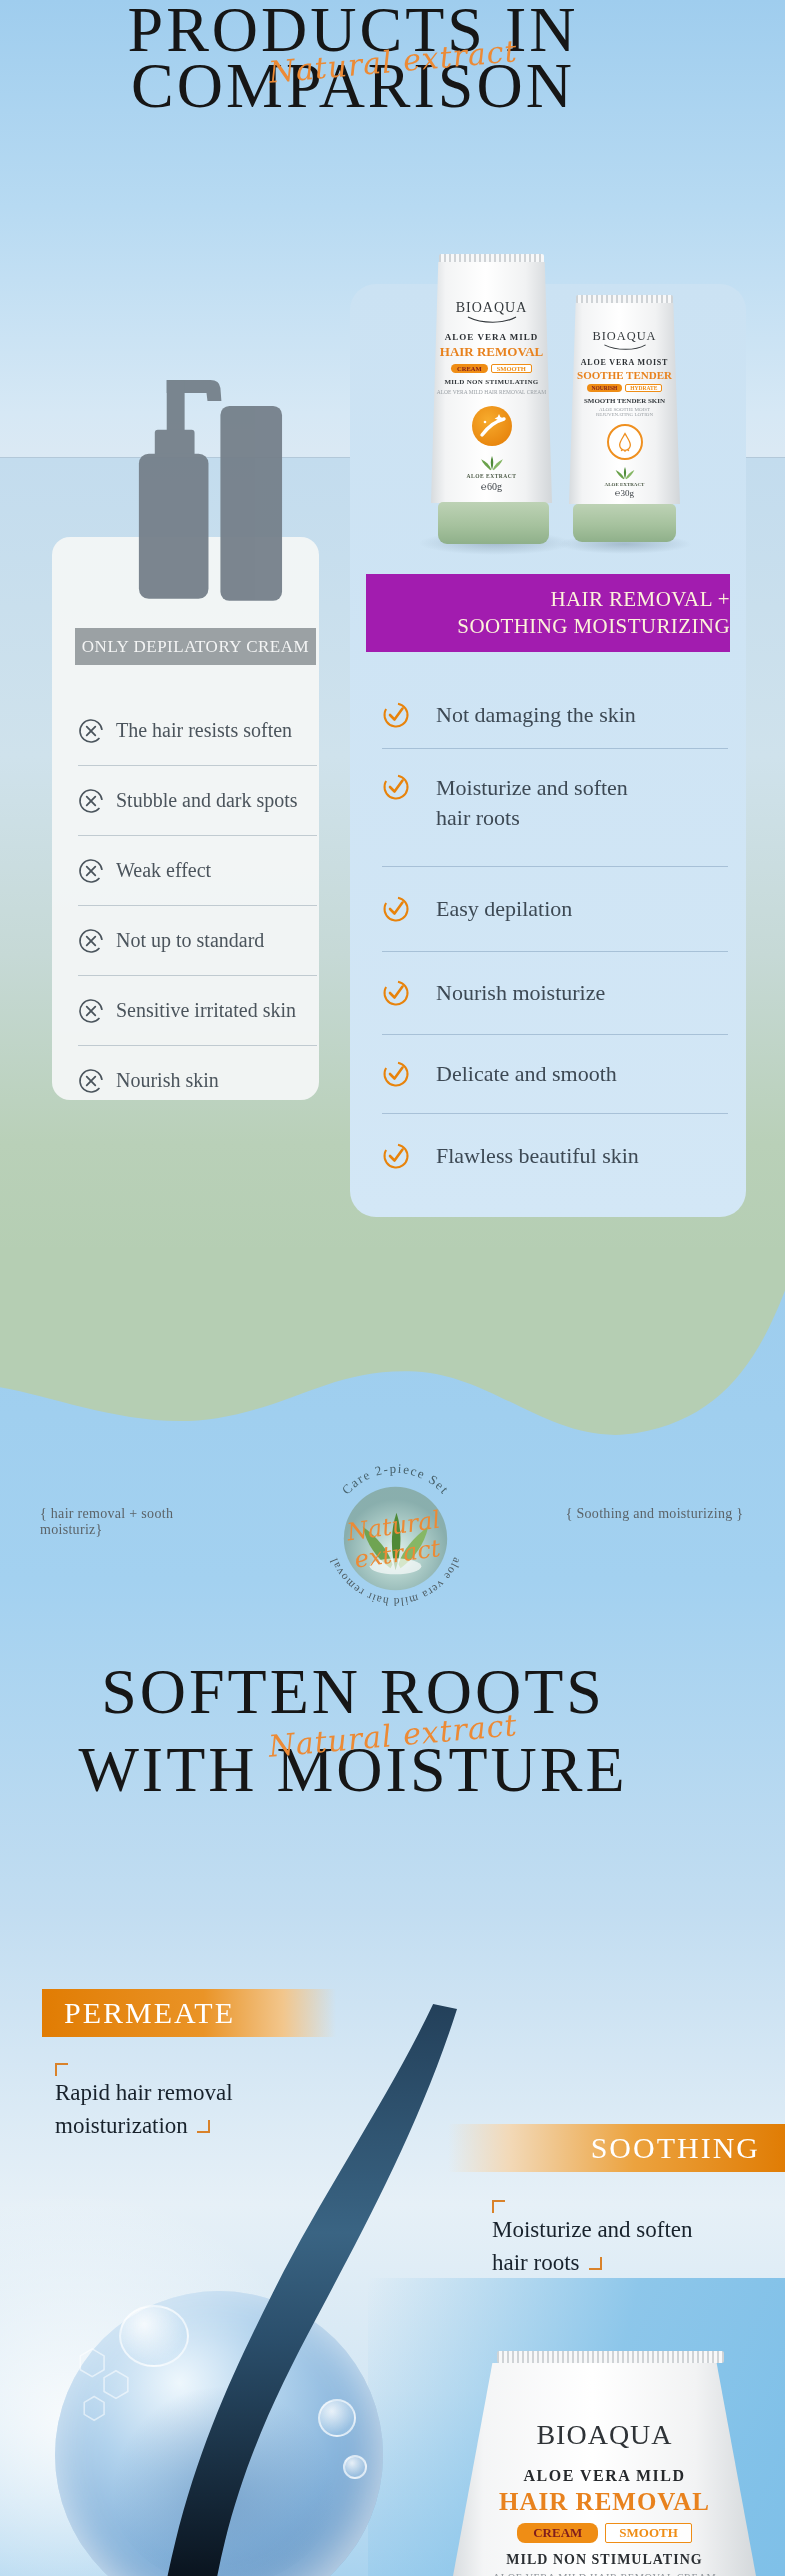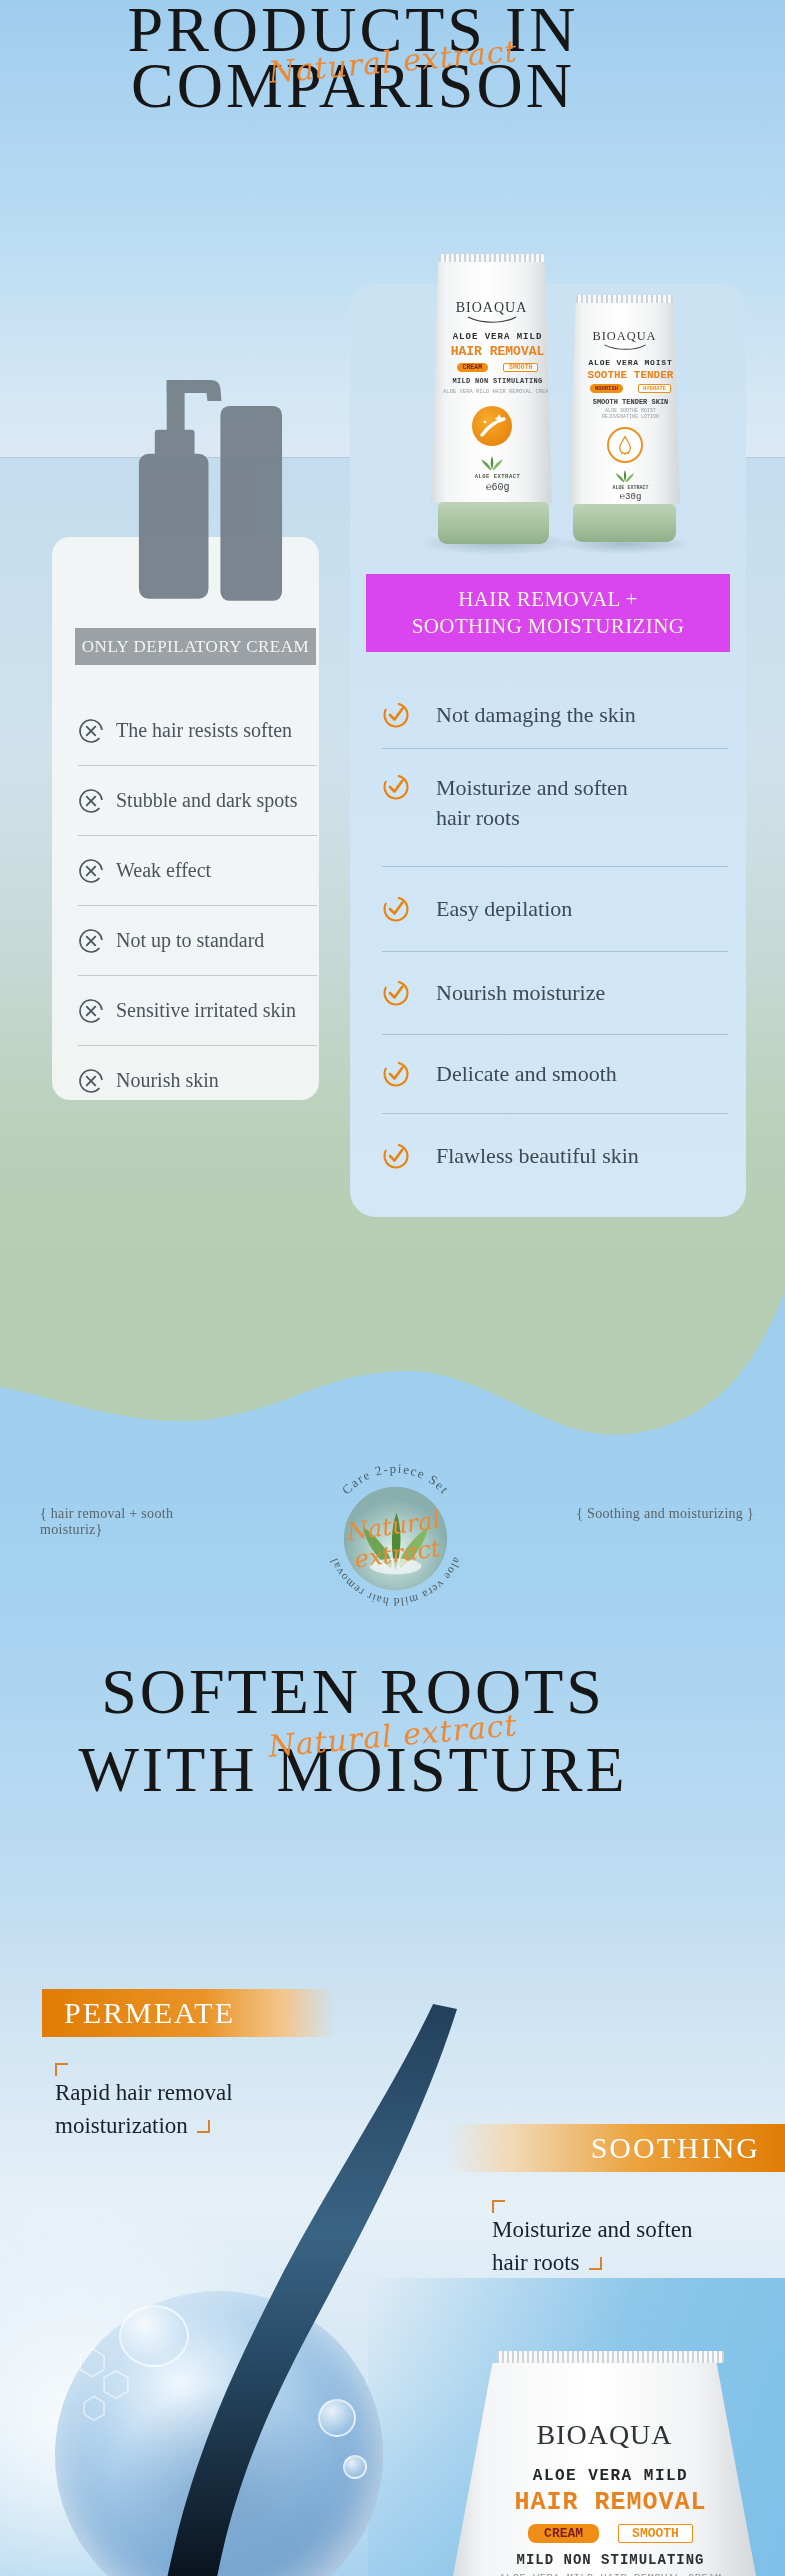--- a/index.html
+++ b/index.html
@@ -37,40 +37,40 @@
               color:#f4f5f5;font-size:17px;letter-spacing:0.5px;
               display:flex;align-items:center;justify-content:center;}
   .list-left{left:78px;top:696px;width:239px;}
   .xrow{height:69px;display:flex;align-items:center;gap:12px;
         color:#4b545c;font-size:20px;}
   .xrow.divided{border-bottom:1px solid rgba(120,140,155,0.40);}
 
   
   .panel-right{left:350px;top:284px;width:396px;height:933px;border-radius:26px;
                background:linear-gradient(180deg,#cbe2f3,#d3e7f6);}
-  .banner-orange{left:366px;top:574px;width:364px;height:78px;background:#d946ef;
+  .banner-orange{left:366px;top:574px;width:364px;height:78px;background:#a21caf;
                  color:#fdf3da;font-size:21px;line-height:27px;letter-spacing:0.4px;
-                 display:flex;flex-direction:column;align-items:center;justify-content:center;
+                 display:flex;flex-direction:column;align-items:flex-end;justify-content:center;
                  text-align:center;}
   .list-right{left:382px;top:682px;width:346px;}
   .crow{display:flex;align-items:center;gap:26px;color:#3d4954;font-size:22px;line-height:30px;}
   .crow.divided{border-bottom:1px solid rgba(125,155,185,0.5);}
   .crow.two{align-items:flex-start;padding-top:24px;}
   .crow .txt{max-width:269px;}
 
   
   .tube-body{background:linear-gradient(90deg,#d7dbde 0%,#f3f4f5 12%,#ffffff 45%,#f1f2f3 78%,#d2d6d9 100%);
              clip-path:polygon(6% 0%,94% 0%,100% 100%,0% 100%);
              display:flex;flex-direction:column;align-items:center;text-align:center;}
   .crimp{background:repeating-linear-gradient(90deg,#cfd3d6 0 2px,#f7f8f9 2px 5px);border-radius:2px;}
   .capg{background:linear-gradient(180deg,#bdd2b5 0%,#a6c29e 55%,#8fb08a 100%);
         border-radius:5px 5px 9px 9px;}
   .tshadow{background:radial-gradient(ellipse at center,rgba(70,95,115,0.30),rgba(70,95,115,0) 70%);}
   .brand{font-family:"Liberation Serif",serif;color:#33383c;letter-spacing:1px;}
-  .tsans{font-family:Liberation Mono, monospace;margin-left:12px;}
+  .tsans{font-family:Liberation Serif, serif;}
   .oname{color:#e8821e;font-weight:bold;}
   .bfill{background:#ef8d15;color:#7f1d1d;border-radius:8px;font-weight:bold;text-align:right;}
   .bline{border:1px solid #ef8d15;color:#ef8d15;border-radius:2px;font-weight:bold;background:rgba(255,255,255,0.85);}
   .tgray{color:#9aa0a5;}
   .ocircle{border-radius:50%;background:radial-gradient(circle at 40% 35%,#f7ab2d,#e8860e 75%);
            display:flex;align-items:center;justify-content:center;}
 
   
   .side-cap{color:#5b6368;font-size:14px;letter-spacing:0.3px;}
   .stamp-script{color:#ec8a35;font-style:italic;font-family:"DejaVu Serif",serif;
@@ -295,21 +295,21 @@
       <path d="M15,17 C13,10 13,5 15,0 C17,5 17,10 15,17 Z" fill="#4e8a38"></path>
       <path d="M13,17 C8,13 4,9 2,4 C8,7 12,11 14,16 Z" fill="#6ba24c"></path>
       <path d="M17,17 C22,13 26,9 28,4 C22,7 18,11 16,16 Z" fill="#86b765"></path>
     </svg>
     <div class="tsans" style="font-size:5px;font-weight:bold;color:#4c5a46;margin-top:2px;">ALOE EXTRACT</div>
     <div class="tsans" style="font-size:9px;color:#3c4146;margin-top:1px;">℮30g</div>
   </div>
   <div class="abs capg" style="left:573px;top:504px;width:103px;height:38px;"></div>
 
   <div class="abs side-cap" style="left:40px;top:1506px;width:194px;">{ hair removal + sooth moisturiz}</div>
-  <div class="abs side-cap" style="left:555px;top:1506px;width:199px;text-align:right;">{ Soothing and moisturizing }</div>
+  <div class="abs side-cap" style="left:555px;top:1506px;width:199px;text-align:center;">{ Soothing and moisturizing }</div>
 
   <svg class="abs" style="left:311px;top:1451px;" width="169" height="169" viewBox="0 0 170 170">
     <defs>
       <radialGradient id="stampg" cx="50%" cy="62%">
         <stop offset="0%" stop-color="#e8f3ea"></stop>
           <stop offset="45%" stop-color="#b7d3c9"></stop>
           <stop offset="100%" stop-color="#86aaa4"></stop>
       </radialGradient>
       <path id="ring" d="M22,85 a63,63 0 1 1 126,0 a63,63 0 1 1 -126,0"></path>
     </defs>

